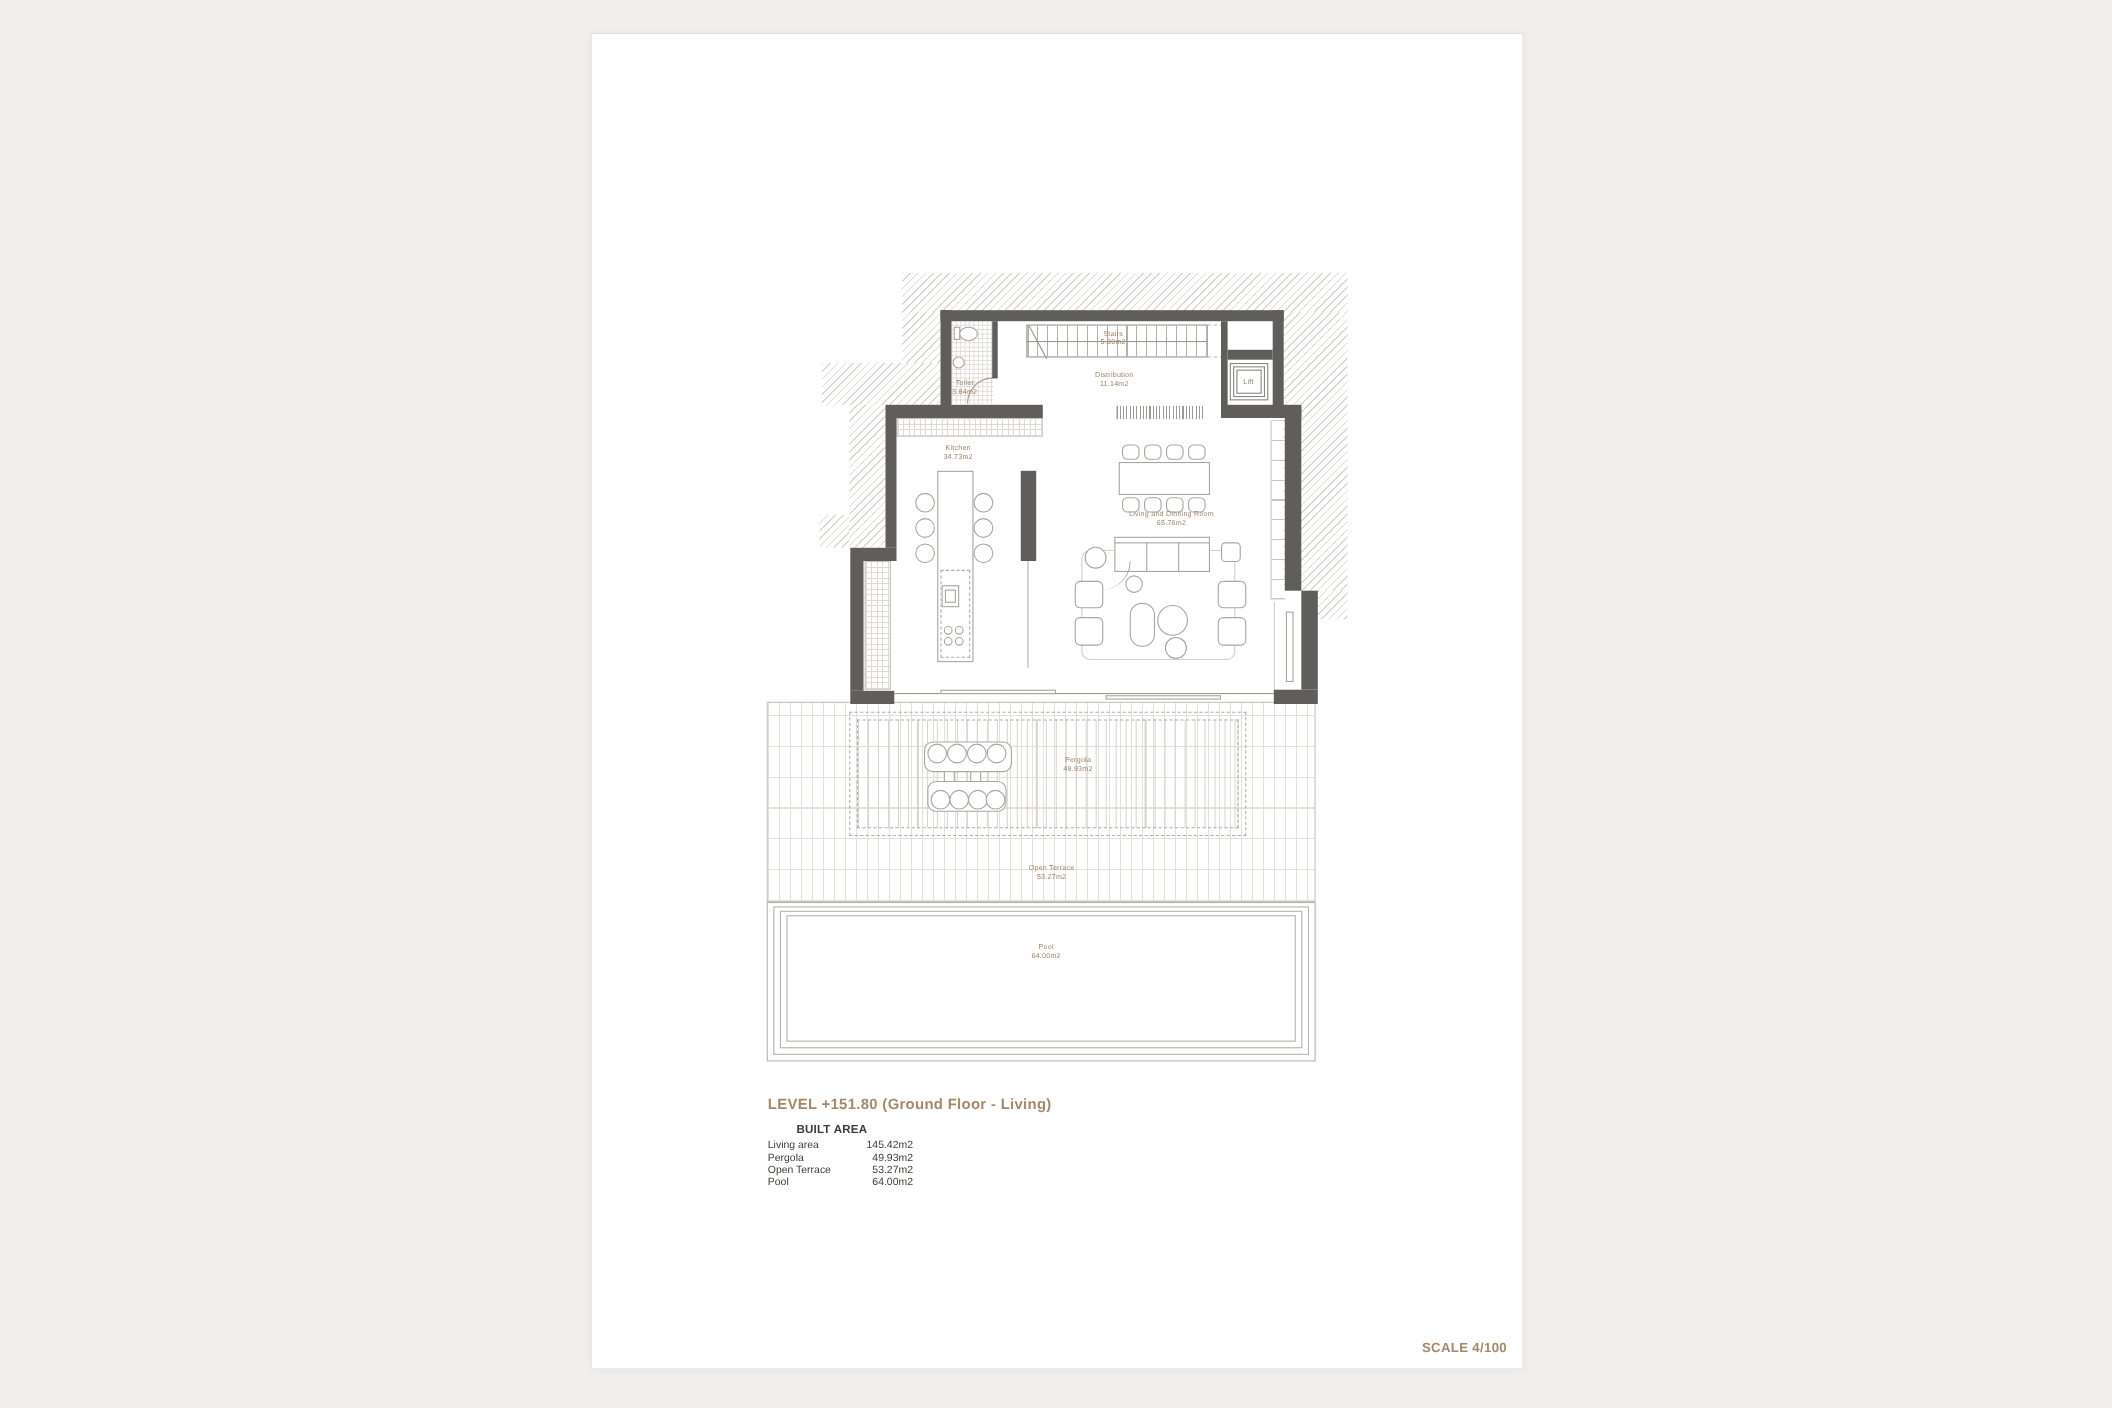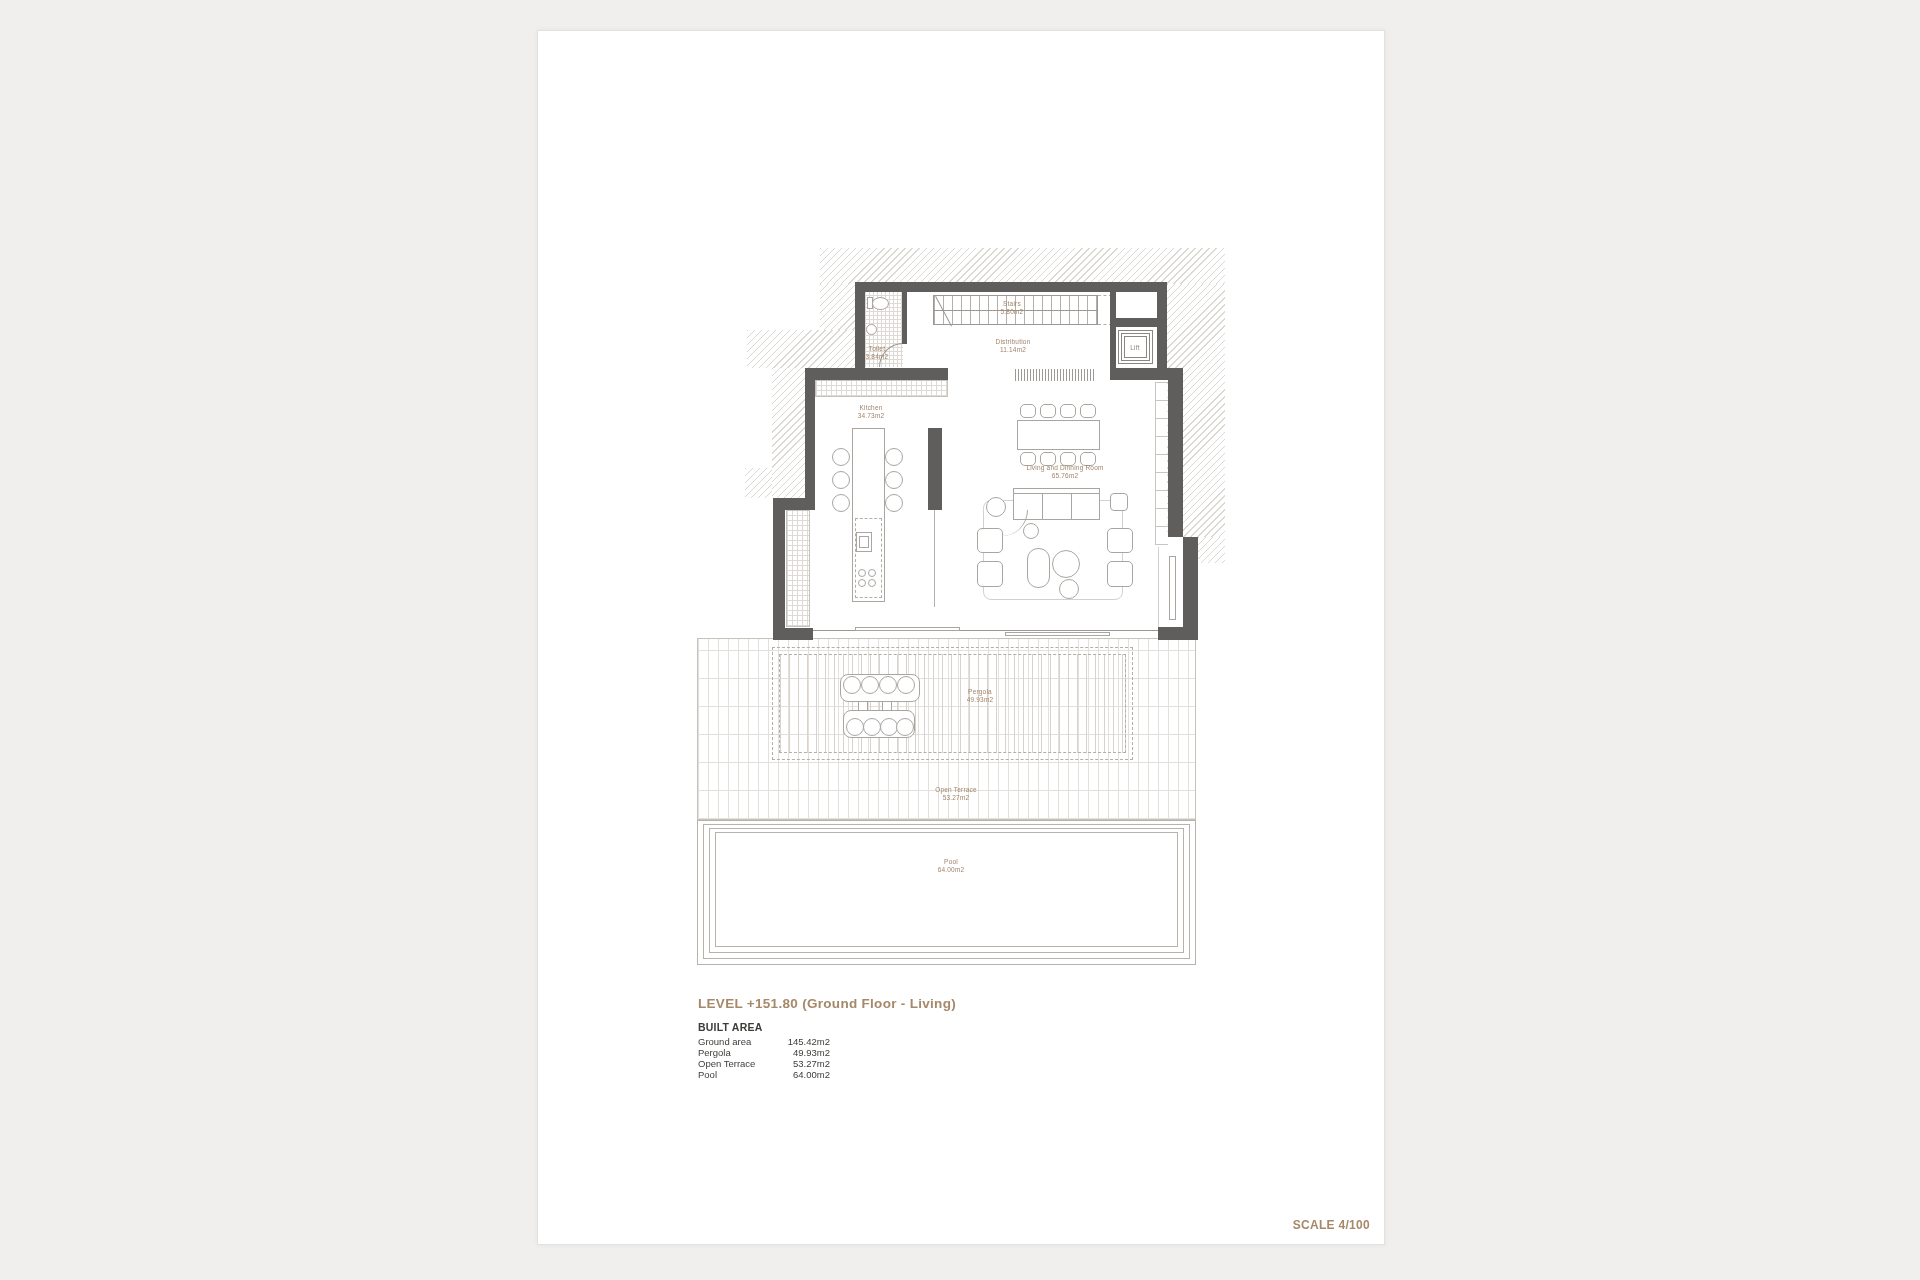--- a/index.html
+++ b/index.html
@@ -186,24 +186,24 @@
   <div class="rlabel" style="left:911px;top:786px;width:90px;">
     <span>Open Terrace</span><br>
     <span>53.27m2</span>
   </div>
   <div class="rlabel" style="left:916px;top:858px;width:70px;">
     <span>Pool</span><br>
     <span>64.00m2</span>
   </div>
 
   <div class="title" style="left:698px;top:996px;">LEVEL +151.80 (Ground Floor - Living)</div>
-  <div class="built" style="left:698px;top:1021px;">BUILT AREA</div>
+  <div class="built" style="left:724px;top:1021px;">BUILT AREA</div>
 
   <div class="arearow" style="left:698px;top:1036px;">
-    <span>Ground area</span>
+    <span>Living area</span>
     <span class="v">145.42m2</span>
   </div>
   <div class="arearow" style="left:698px;top:1047px;">
     <span>Pergola</span>
     <span class="v">49.93m2</span>
   </div>
   <div class="arearow" style="left:698px;top:1058px;">
     <span>Open Terrace</span>
     <span class="v">53.27m2</span>
   </div>

